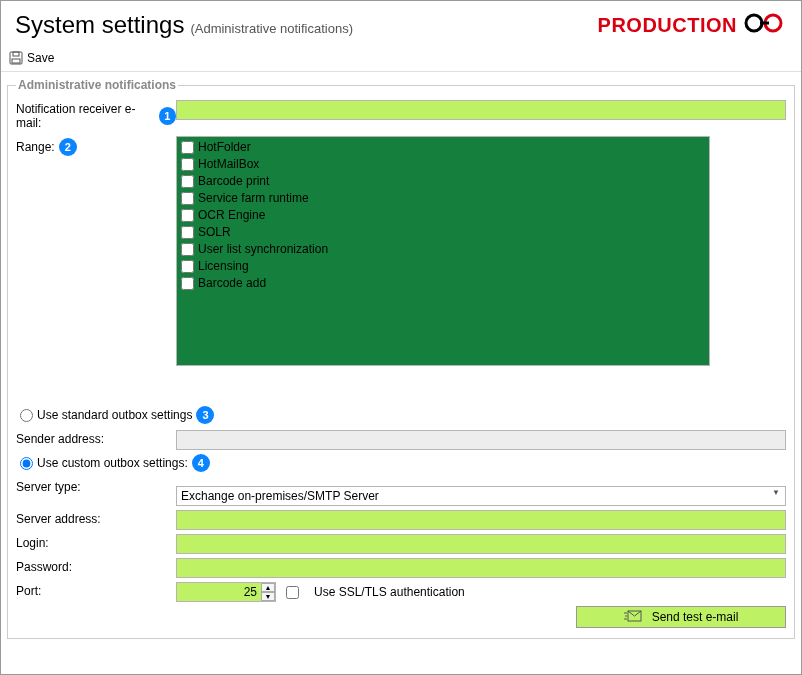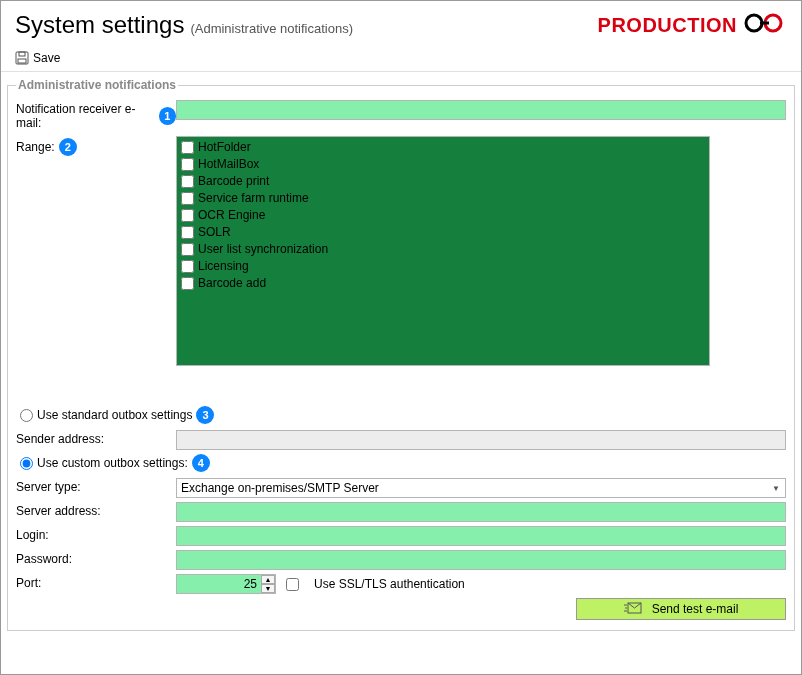--- a/index.html
+++ b/index.html
@@ -39,21 +39,21 @@
     align-items: center;
     font-size: 20px;
     font-weight: 600;
     color: #d90011;
     letter-spacing: 0.5px;
   }
   .brand-icon { margin-left: 6px; }
   .toolbar {
     display: flex;
     align-items: flex-end;
-    padding: 4px 10px;
+    padding: 4px 4px;
     border-bottom: 1px solid #e0e0e0;
   }
   .save-btn {
     background: none;
     border: none;
     display: flex;
     align-items: center;
     cursor: pointer;
     font-size: 12px;
     padding: 2px 4px;
@@ -86,21 +86,21 @@
     align-items: center;
     gap: 4px;
   }
   .field-col { flex: 1; }
   input[type=text], input[type=password], select {
     width: 100%;
     border: 1px solid #b5b5b5;
     height: 20px;
     font-size: 12px;
     padding: 0 4px;
-    background: #86efac;
+    background: #bef264;
   }
   input[readonly] { background: #ededed; }
   .range-box {
     width: 534px;
     height: 230px;
     border: 1px solid #b5b5b5;
     padding: 2px 4px;
     overflow: auto;
     background: #15803d;
   }
@@ -181,20 +181,21 @@
     border: 1px solid #999;
     background: #bef264;
     cursor: pointer;
     font-size: 12px;
   }
   select.server-type {
     appearance: none;
     -webkit-appearance: none;
     background: #fff;
     padding-right: 6px;
+    margin-top: 8px;
   }
   .select-wrap { position: relative; }
   .select-caret {
     position: absolute;
     right: 6px; top: 50%;
     transform: translateY(-50%);
     pointer-events: none;
     font-size: 8px;
     color: #555;
   }

